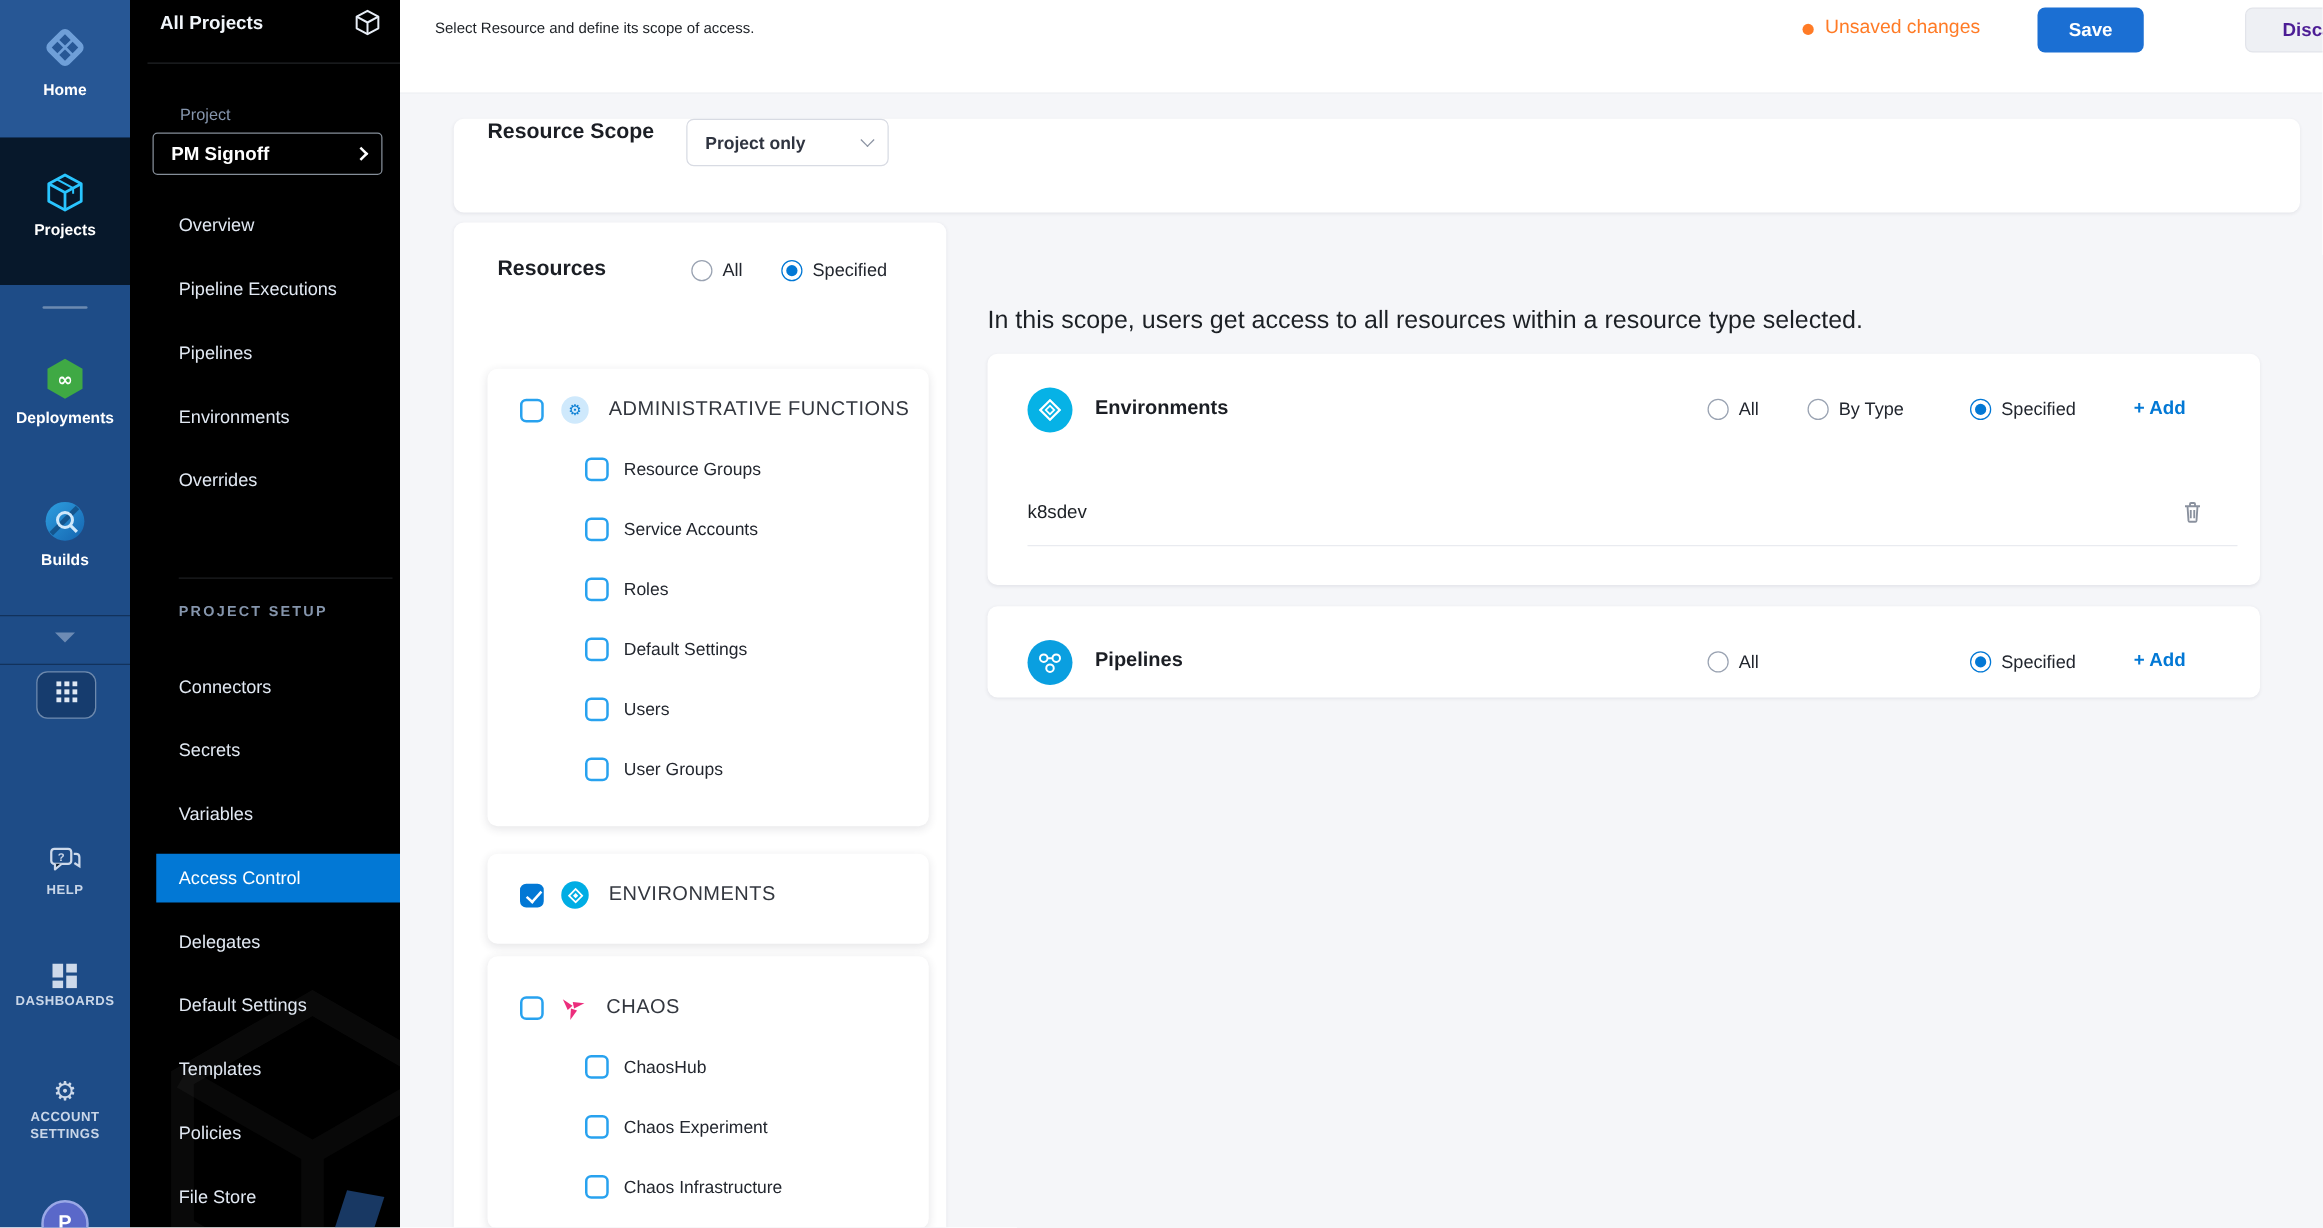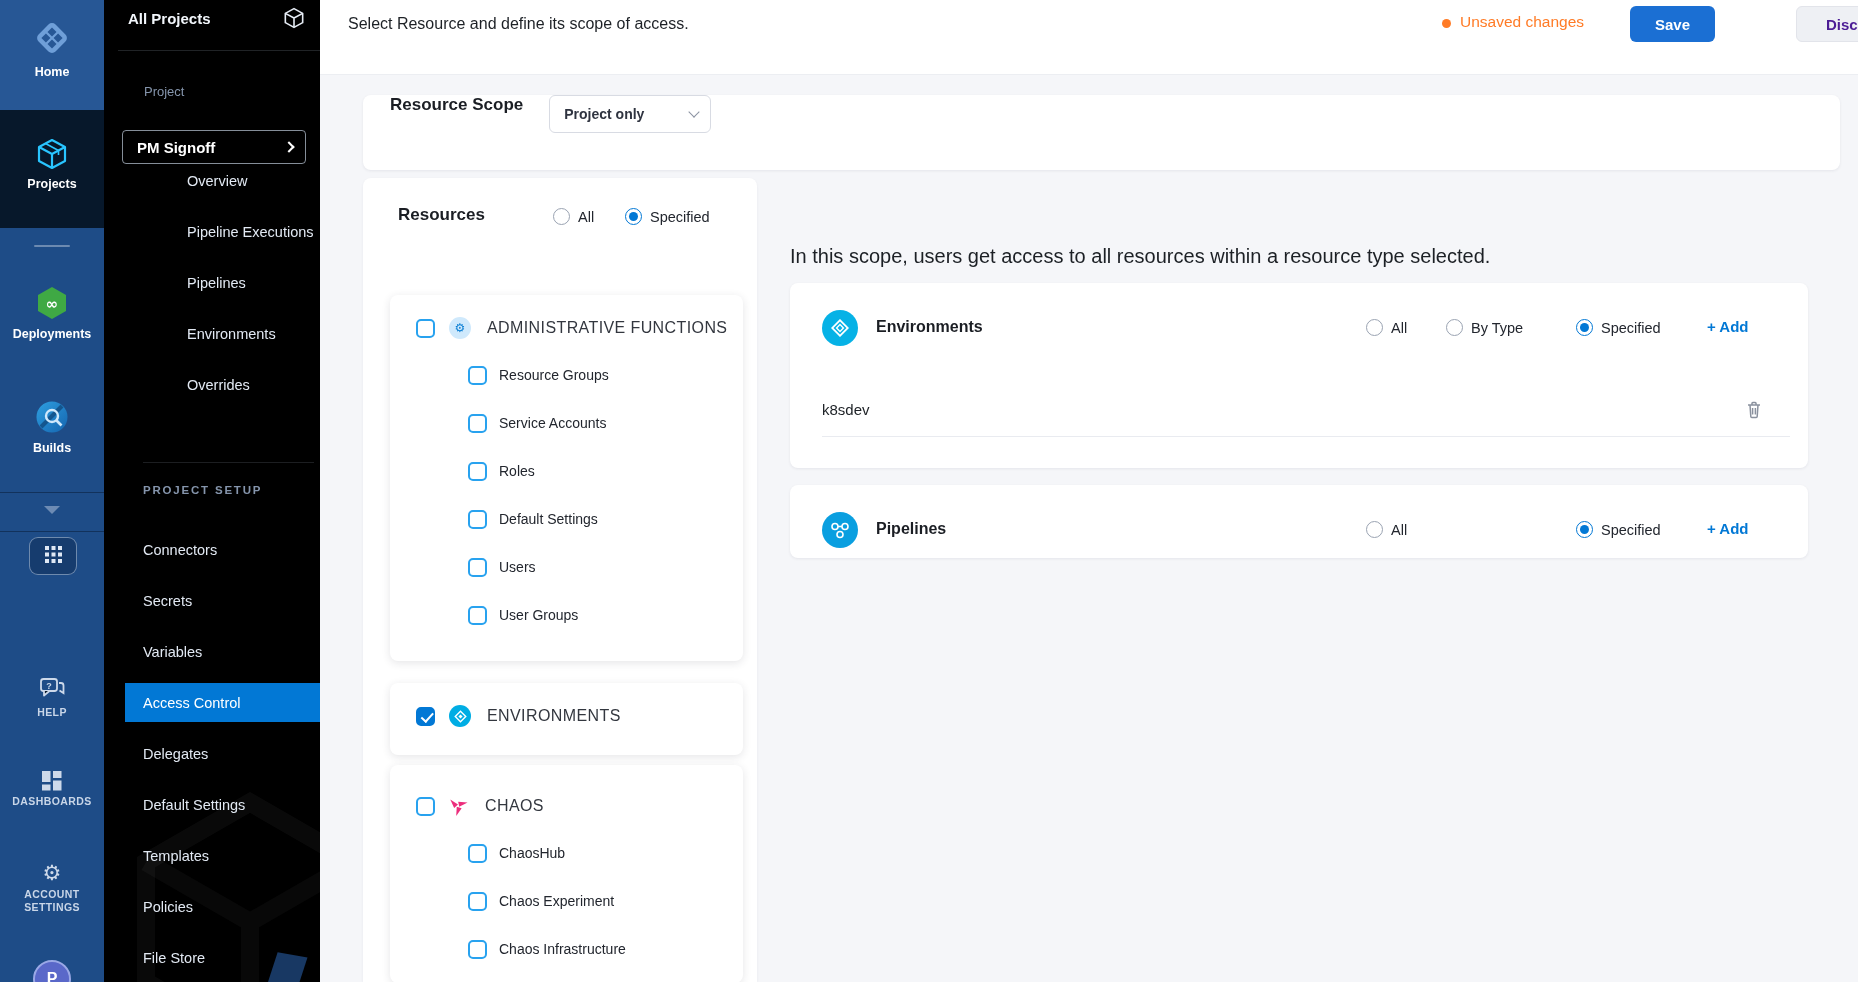--- a/index.html
+++ b/index.html
@@ -31,37 +31,37 @@
       background:#5a68c9; border:2px solid #9aa8e6; color:#fff; font-size:16px; font-weight:700;
       display:flex; align-items:center; justify-content:center; }
 
   
   .nav { position:absolute; left:104px; top:0; width:216px; height:982px; background:#000000; z-index:20; overflow:hidden; }
   .nav-title { position:absolute; left:24px; top:10px; color:#f2f6fb; font-size:15px; font-weight:600; }
   .nav-cube { position:absolute; right:14px; top:6px; }
   .nav-divider { position:absolute; left:14px; right:0; top:50px; height:1px; background:rgba(200,215,235,.16); }
   .proj-label { position:absolute; left:40px; top:84px; color:#8595ac; font-size:13px; }
   .proj-select { position:absolute; left:18px; top:106px; width:184px; height:34px; border:1px solid rgba(205,218,235,.65);
-      border-radius:4px; display:flex; align-items:center; padding:0 12px 0 14px;margin-top:24px; }
+      border-radius:4px; display:flex; align-items:center; padding:0 12px 0 14px; }
   .proj-select .pname { color:#fff; font-size:15px; font-weight:700; flex:1; }
   .chev-right { width:8px; height:8px; border-right:2.2px solid #fff; border-top:2.2px solid #fff; transform:rotate(45deg); }
   .nav-list { position:absolute; left:0; width:216px; list-style:none; }
-  #nav-main { top:155px;padding-left:44px; }
+  #nav-main { top:155px; }
   #nav-setup { top:524px; }
   .nav-list li { height:51px; display:flex; align-items:center; color:#e2e9f3; font-size:14.5px; padding-left:39px; }
   .nav-list li.active { background:#0278d5; color:#fff; height:39px; margin:6px 0 6px 21px; padding-left:18px; }
   .nav-divider2 { position:absolute; left:39px; right:6px; top:462px; height:1px; background:rgba(200,215,235,.14); }
   .setup-label { position:absolute; left:39px; top:484px; color:#8595ac; font-size:11.5px; letter-spacing:1.8px; font-weight:600; }
   .nav-watermark { position:absolute; right:-60px; bottom:-70px; opacity:.9; }
   .nav-corner { position:absolute; right:18px; bottom:-8px; width:30px; height:36px; background:#2b66b4; opacity:.55;
       transform:rotate(18deg) skewY(-8deg); }
 
   
   .topbar { position:absolute; left:320px; top:0; right:0; height:75px; background:#fff; border-bottom:1px solid #eceef2; z-index:10; }
-  .topbar-title { position:absolute; left:28px; top:15px; font-size:16px; color:#1d2126; }
+  .topbar-title { position:absolute; left:28px; top:15px; font-size:12px; color:#1d2126; }
   .unsaved-dot { position:absolute; left:1122px; top:19px; width:9px; height:9px; border-radius:50%; background:#ff7b26; }
   .unsaved-label { position:absolute; left:1140px; top:13px; font-size:15.5px; color:#ff7b26; }
   .btn { position:absolute; top:6px; height:36px; border-radius:6px; font-size:15px; font-weight:700;
       display:flex; align-items:center; justify-content:center; cursor:pointer; }
   .btn-save { left:1310px; width:85px; background:#1b6fd3; color:#fff; }
   .btn-discard { left:1476px; width:115px; background:#eef0f4; color:#4c1d95; border:1px solid #e2e4ea; }
 
   
   .content { position:absolute; left:320px; top:75px; right:0; bottom:0; background:#f5f6f9; }
 

